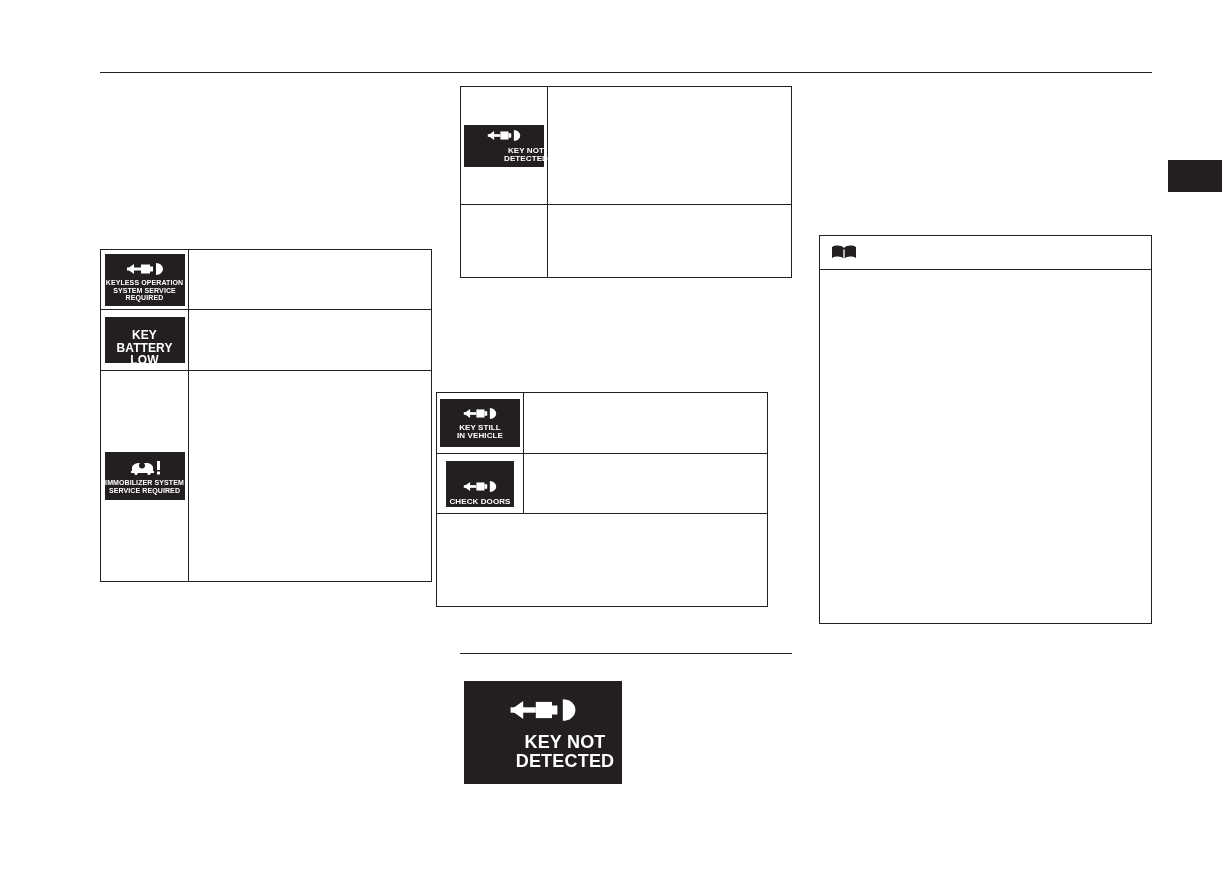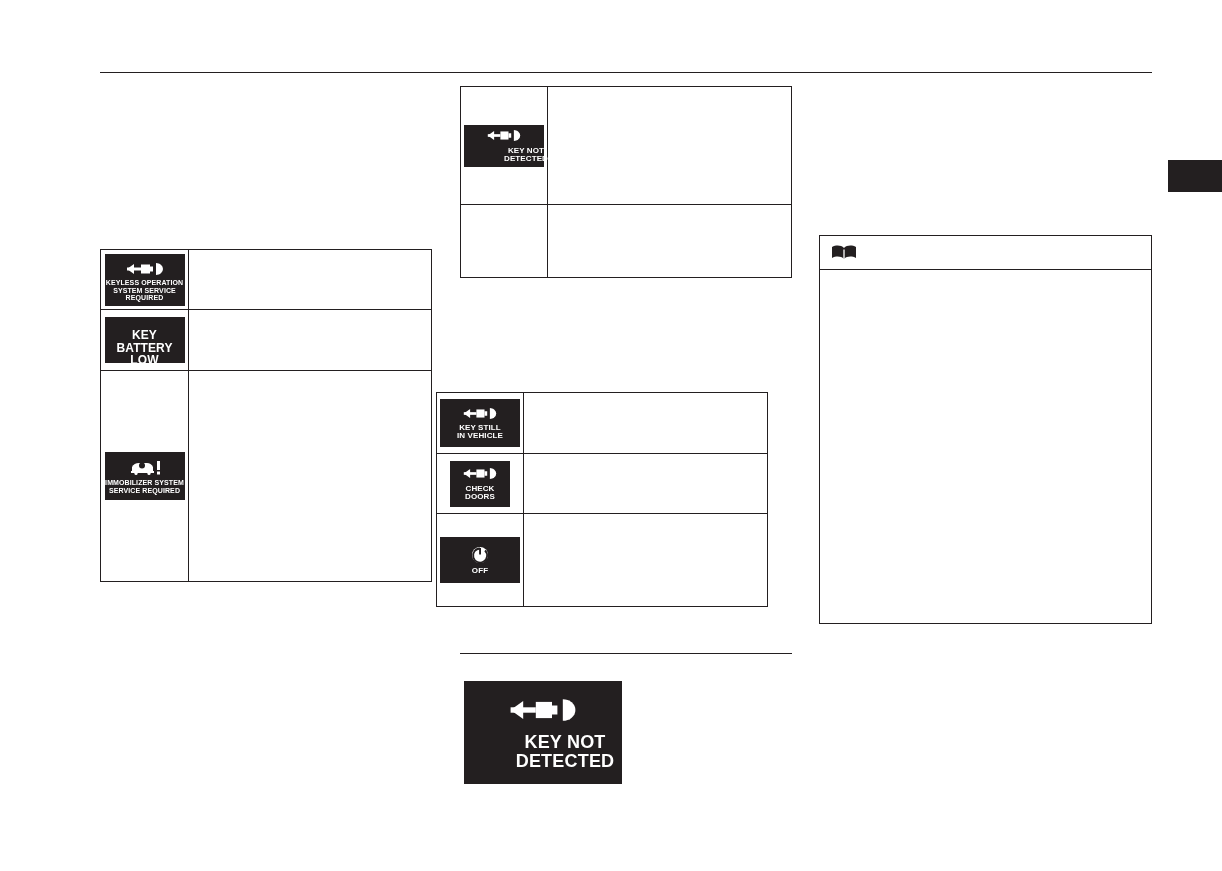--- a/index.html
+++ b/index.html
@@ -276,46 +276,36 @@
         </svg>
         <span class="badge-label" style="font-size:8px;margin-top:3px;">KEY STILL
 IN VEHICLE</span>
       </div>
     </div>
     <div class="cell-text"></div>
   </div>
 
   <div class="row r2">
     <div class="cell-icon">
-      <div class="badge" style="width:60px;height:46px;">
+      <div class="badge" style="width:68px;height:46px;justify-content:flex-end;">
         <svg class="glyph" width="36" height="15" viewBox="0 0 40 16">
           <path d="M2 8 L16 8" stroke="#ffffff" stroke-width="3" fill="none"></path>
           <path d="M2 8 L9 3 L9 13 Z" fill="#ffffff"></path>
           <rect x="16" y="3.5" width="9" height="9" fill="#ffffff"></rect>
           <rect x="25" y="5.5" width="3" height="5" fill="#ffffff"></rect>
           <path d="M31 2 a7 6 0 0 1 0 12 Z" fill="#ffffff"></path>
           <path d="M34 3 q3 5 0 10" stroke="#ffffff" stroke-width="1.4" fill="none"></path>
         </svg>
         <span class="badge-label" style="font-size:8px;margin-top:4px;">CHECK DOORS</span>
       </div>
     </div>
     <div class="cell-text"></div>
   </div>
 
   <div class="row r3">
-    <div class="cell-icon">
-      <div class="badge" style="width:80px;height:46px;">
-        <svg class="glyph" width="22" height="20" viewBox="0 0 22 20">
-          <circle cx="11" cy="10" r="8" fill="#ffffff"></circle>
-          <path d="M11 3.5 a7 7 0 1 0 5 2" stroke="#231f20" stroke-width="1.8" fill="none"></path>
-          <rect x="10.1" y="3" width="1.9" height="6.5" fill="#231f20"></rect>
-        </svg>
-        <span class="badge-label" style="font-size:8px;margin-top:2px;">OFF</span>
-      </div>
-    </div>
     <div class="cell-text"></div>
   </div>
 
 </div>
 
 <div id="note-box">
   <div class="note-head">
     <svg width="28" height="18" viewBox="0 0 28 18">
       <path d="M14 4 C11 1 6 1 2 3 L2 14 C6 12 11 12 14 15 C17 12 22 12 26 14 L26 3 C22 1 17 1 14 4 Z" fill="#231f20"></path>
       <path d="M14 5.5 L14 15" stroke="#ffffff" stroke-width="1.3" fill="none"></path>

